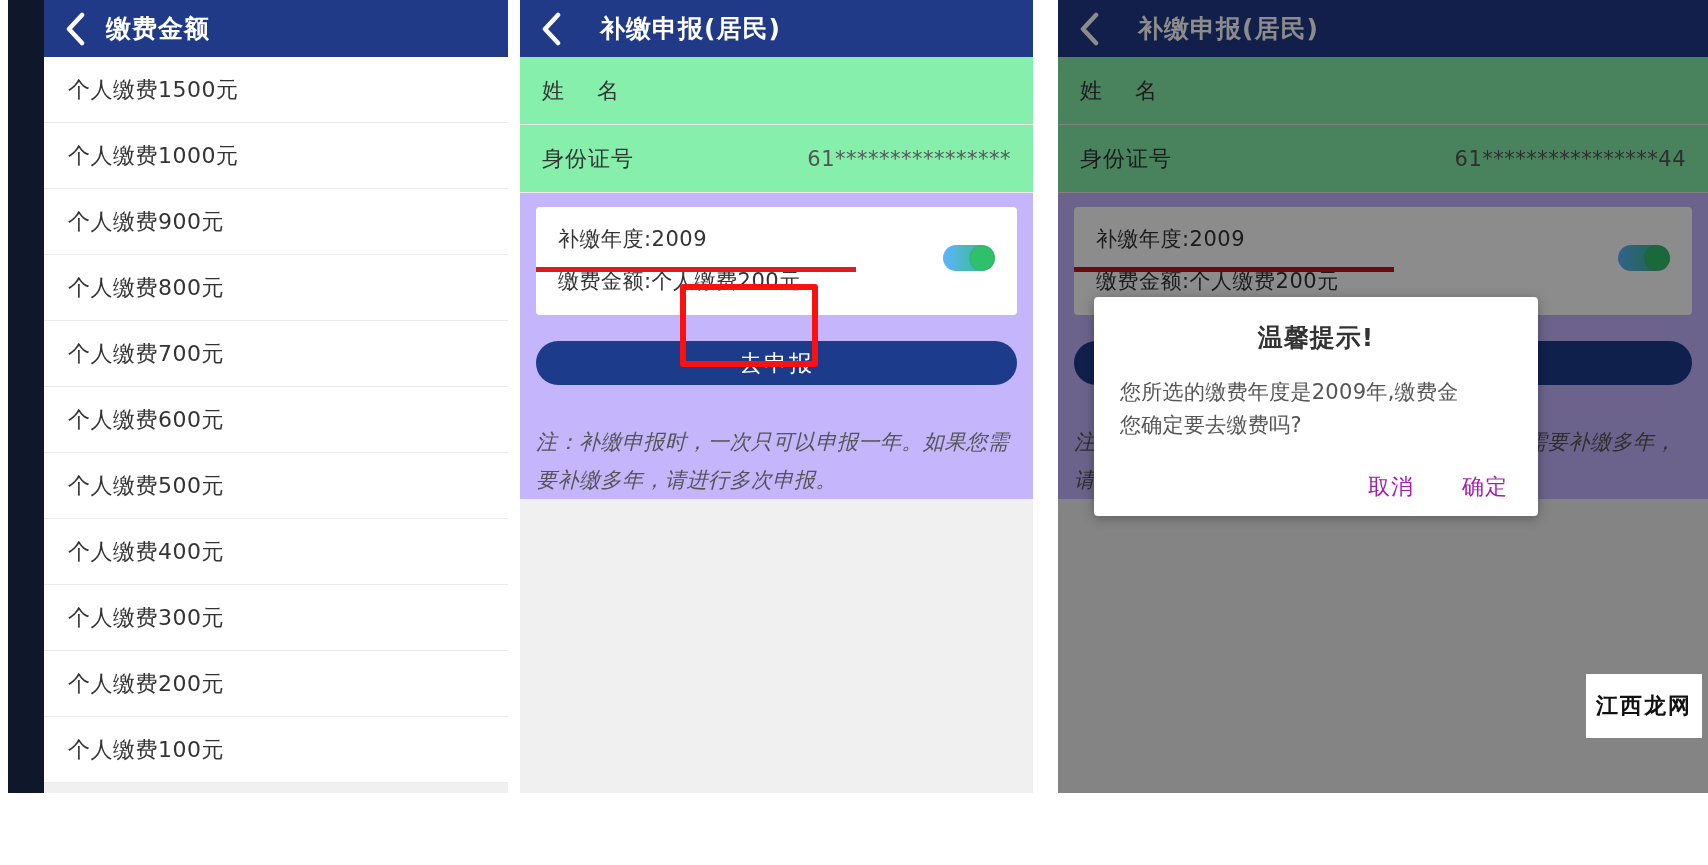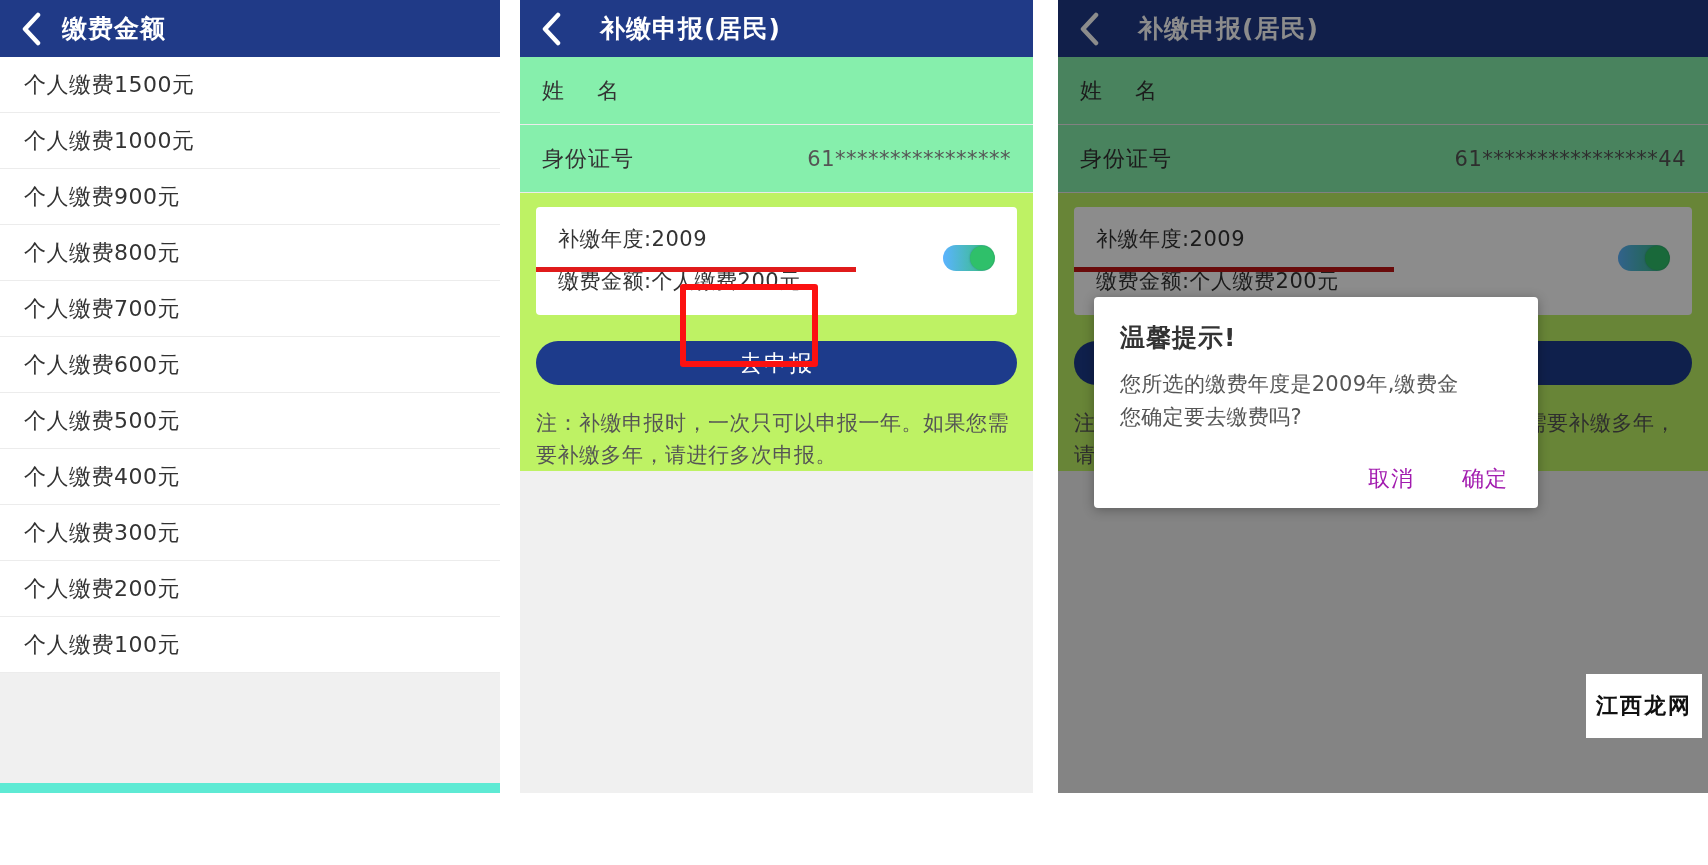--- a/index.html
+++ b/index.html
@@ -17,21 +17,21 @@
     background: #ffffff;
   }
 
   
   .panel {
     position: absolute;
     top: 0;
     background: #f2f2f2;
     overflow: hidden;
   }
-  .panel-left   { left: 0px;    width: 500px; height: 793px; background:#5eead4;}
+  .panel-left   { left: 8px;    width: 500px; height: 793px; background:#0f172a;padding-left:36px;}
   .panel-middle { left: 520px;  width: 513px; height: 793px; background:#f0f0f0;}
   .panel-right  { left: 1058px; width: 650px; height: 793px; background:#f0f0f0;}
 
   
   .navbar {
     height: 57px;
     background: #1e3a8a;
     background: #203a87;
     display: flex;
     align-items: center;
@@ -52,21 +52,21 @@
     font-weight: bold;
     letter-spacing: 1px;
     line-height: 57px;
   }
   .panel-middle .nav-title,
   .panel-right  .nav-title { margin-left: 18px; }
 
   
   .list { background: #ffffff; }
   .list-item {
-    height: 56px;
+    height: 66px;
     display: flex;
     align-items: center;
     padding-left: 24px;
     font-size: 22px;
     color: #333333;
     border-bottom: 1px solid #ececec;
     background: #ffffff;
     letter-spacing: .5px;
   }
   .list-filler {
@@ -84,21 +84,21 @@
     padding: 0 22px;
     border-bottom: 1px solid #ececec;
     font-size: 22px;
     color: #333333;
   }
   .form-label { letter-spacing: 1px; white-space: pre; }
   .form-value { color: #555555; font-size: 21px; letter-spacing: .5px; }
   .form-value.faint { color: #c9c9c9; }
 
   .content-area {
-    background: #bef264;
+    background: #c4b5fd;
     padding: 14px 16px 0 16px;
   }
   .sel-card {
     background: #ffffff;
     border-radius: 4px;
     padding: 18px 22px 20px 22px;
     position: relative;
     display: flex;
     align-items: flex-start;
     justify-content: space-between;
@@ -133,25 +133,26 @@
     letter-spacing: 2px;
     display: flex;
     align-items: center;
     justify-content: center;
     border: none;
     width: 100%;
     font-family: inherit;
     cursor: pointer;
   }
   .note {
-    margin-top: 22px;
+    margin-top: 38px;
     font-size: 21px;
     color: #555555;
-    line-height: 32px;
+    line-height: 38px;
     letter-spacing: .5px;
+    font-style: italic;
   }
 
   
   .ann-underline {
     position: absolute;
     height: 5px;
     background: #e01b1b;
   }
   
   .ann-rect {
@@ -175,22 +176,23 @@
     width: 444px;
     background: #ffffff;
     border-radius: 4px;
     padding: 24px 26px 14px 26px;
     box-shadow: 0 2px 12px rgba(0,0,0,.3);
   }
   .dialog-title {
     font-size: 25px;
     font-weight: bold;
     color: #333333;
-    margin-bottom: 14px;
+    margin-bottom: 22px;
     letter-spacing: 1px;
+    text-align: center;
   }
   .dialog-body {
     font-size: 21px;
     color: #555555;
     line-height: 33px;
     letter-spacing: .3px;
   }
   .dialog-actions {
     margin-top: 30px;
     display: flex;

